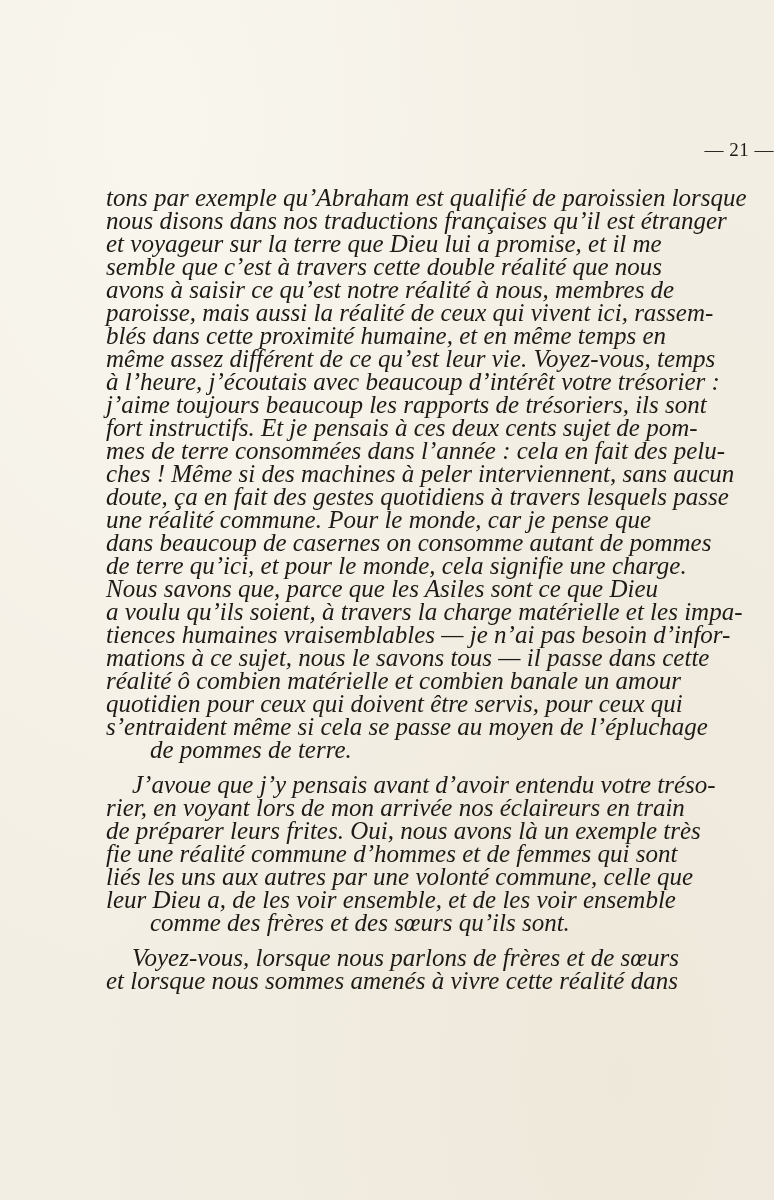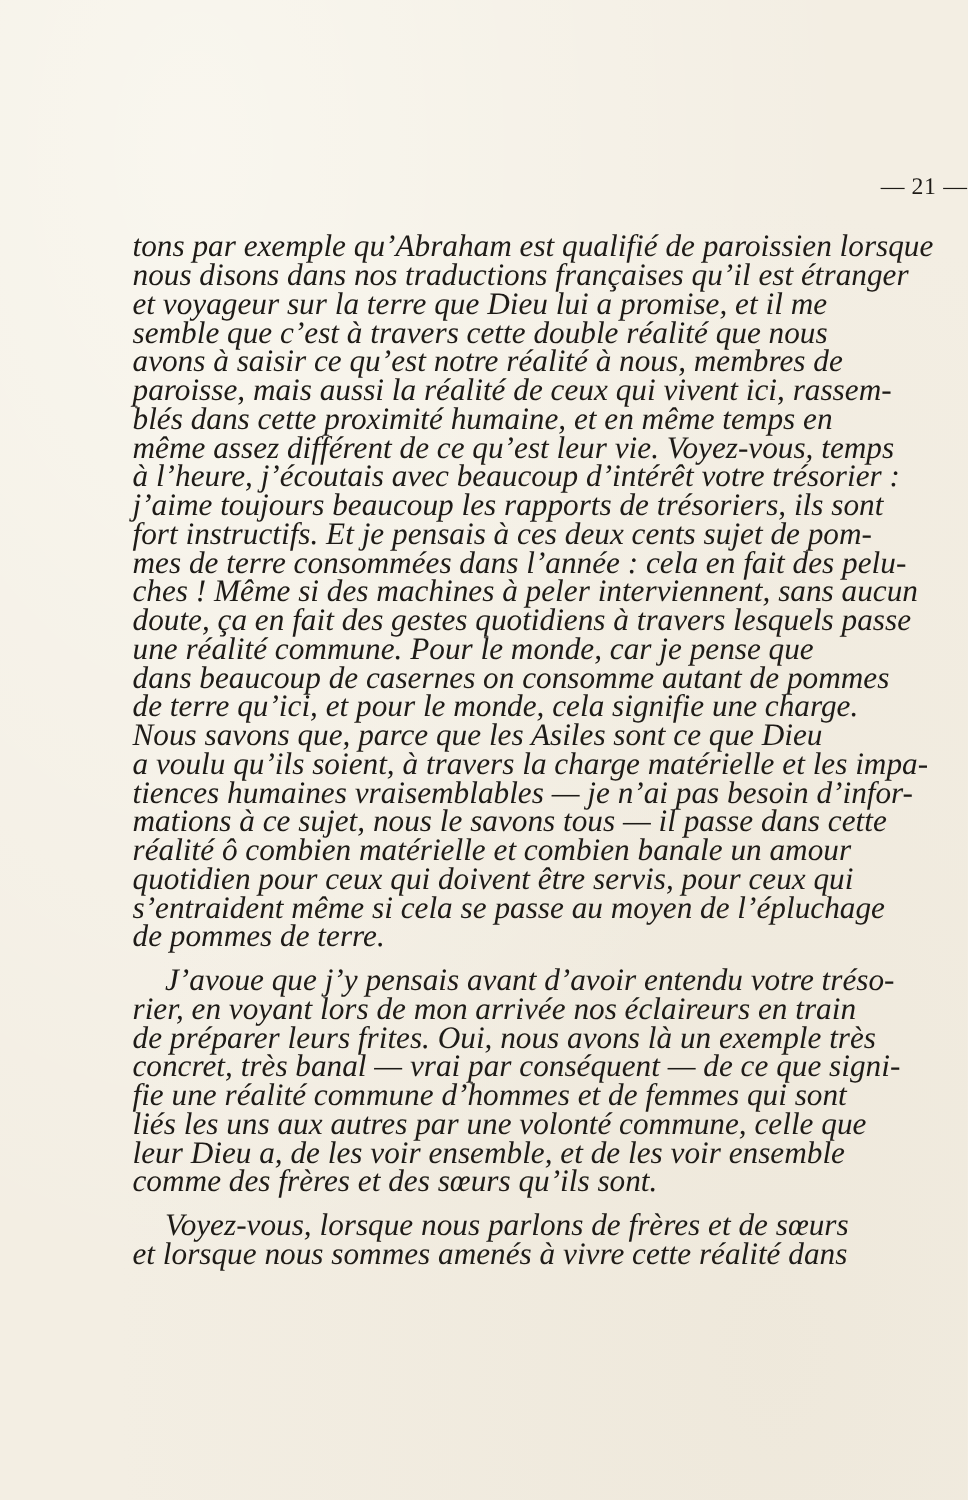--- a/index.html
+++ b/index.html
@@ -38,20 +38,21 @@
       height: 23px;
       line-height: 23px;
       font-size: 25px;
       white-space: nowrap;
       text-align: justify;
       text-align-last: justify;
       font-style: italic;
     }
     .line.last {
       text-align-last: left;
+      margin-left: 44px;
     }
     .line.indent {
       padding-left: 26px;
     }
     .para-gap {
       display: block;
       height: 12px;
     }
   </style>
 </head>
@@ -88,21 +89,20 @@
     <span class="line">s’entraident même si cela se passe au moyen de l’épluchage</span>
     <span class="line last">de pommes de terre.</span>
   </div>
 
   <span class="para-gap"></span>
 
   <div>
     <span class="line indent">J’avoue que j’y pensais avant d’avoir entendu votre tréso-</span>
     <span class="line">rier, en voyant lors de mon arrivée nos éclaireurs en train</span>
     <span class="line">de préparer leurs frites. Oui, nous avons là un exemple très</span>
-    <span class="line">concret, très banal — vrai par conséquent — de ce que signi-</span>
     <span class="line">fie une réalité commune d’hommes et de femmes qui sont</span>
     <span class="line">liés les uns aux autres par une volonté commune, celle que</span>
     <span class="line">leur Dieu a, de les voir ensemble, et de les voir ensemble</span>
     <span class="line last">comme des frères et des sœurs qu’ils sont.</span>
   </div>
 
   <span class="para-gap"></span>
 
   <div>
     <span class="line indent">Voyez-vous, lorsque nous parlons de frères et de sœurs</span>

